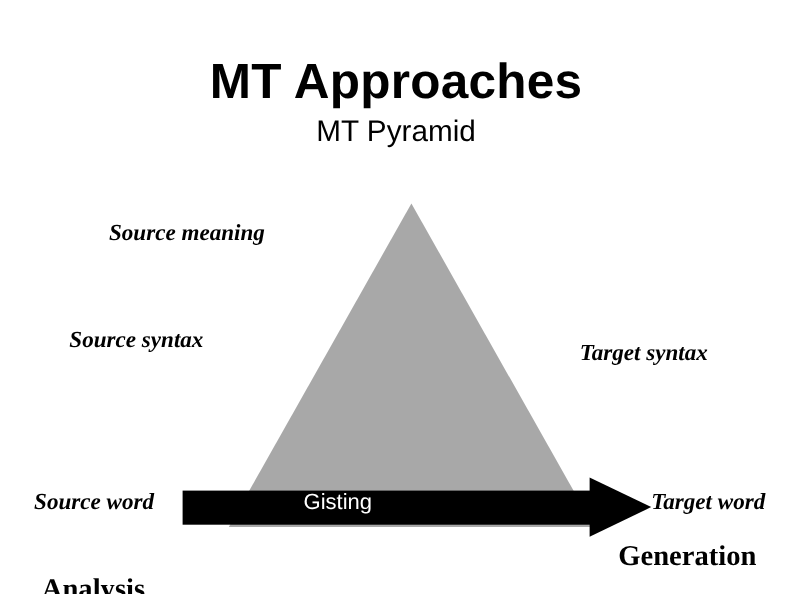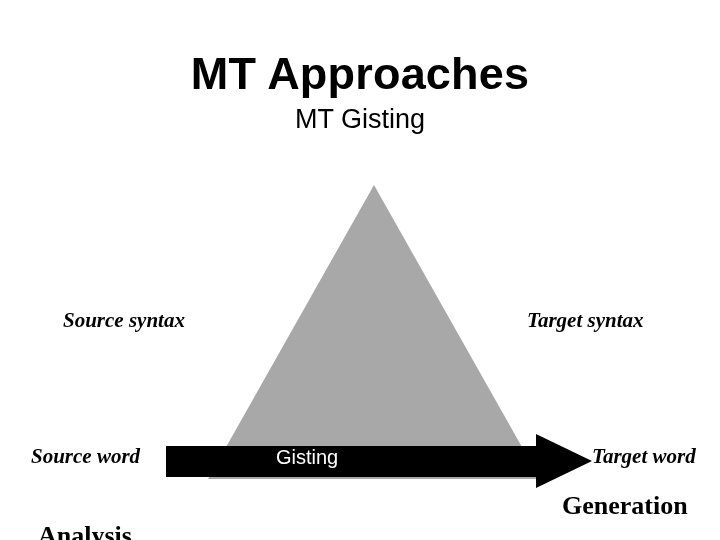--- a/index.html
+++ b/index.html
@@ -114,37 +114,38 @@
     text-align: right;
   }
   .lvl-proc {
     font-size: 26px;
     font-style: normal;
     font-weight: bold;
   }
   
   .src-meaning { left: 99px;  top: 199px; }
   .tgt-meaning { left: 492px; top: 199px; }
-  .src-syntax  { left: 63px;  top: 308px; }
+  .src-syntax  { left: 63px;  top: 296px; }
   .tgt-syntax  { left: 527px; top: 308px; }
   .src-word    { left: 31px;  top: 444px; }
   .tgt-word    { left: 592px; top: 444px; }
   .analysis    { left: 38px;  top: 491px; margin-top: 30px; }
   .generation  { left: 562px; top: 491px; }
 </style>
 </head>
 <body>
 
 <div id="slide">
 
   <div class="title">MT Approaches</div>
-  <div class="subtitle">MT Gisting</div>
+  <div class="subtitle">MT Pyramid</div>
 
   <div class="triangle"></div>
 
+  <div class="serif-label lvl-meaning src-meaning">Source meaning</div>
 
   <div class="serif-label lvl-syntax src-syntax">Source syntax</div>
   <div class="serif-label lvl-syntax tgt-syntax">Target syntax</div>
 
   <div class="serif-label lvl-word src-word">Source word</div>
   <div class="serif-label lvl-word tgt-word">Target word</div>
 
   <div class="serif-label lvl-proc analysis">Analysis</div>
   <div class="serif-label lvl-proc generation">Generation</div>
 

